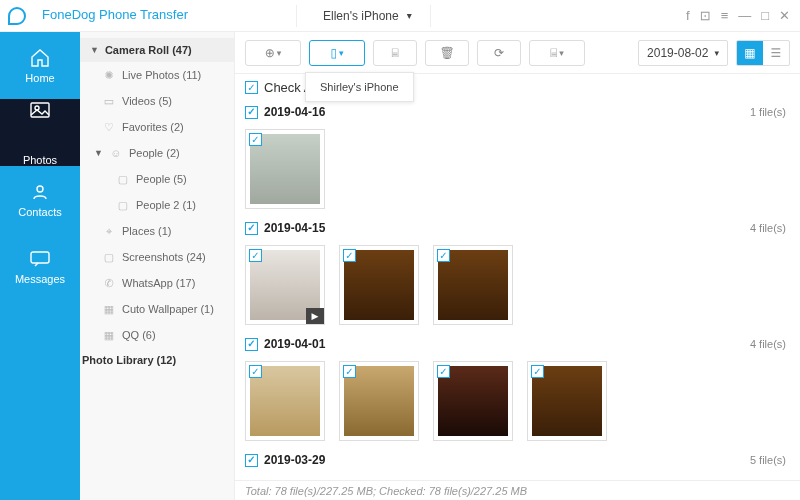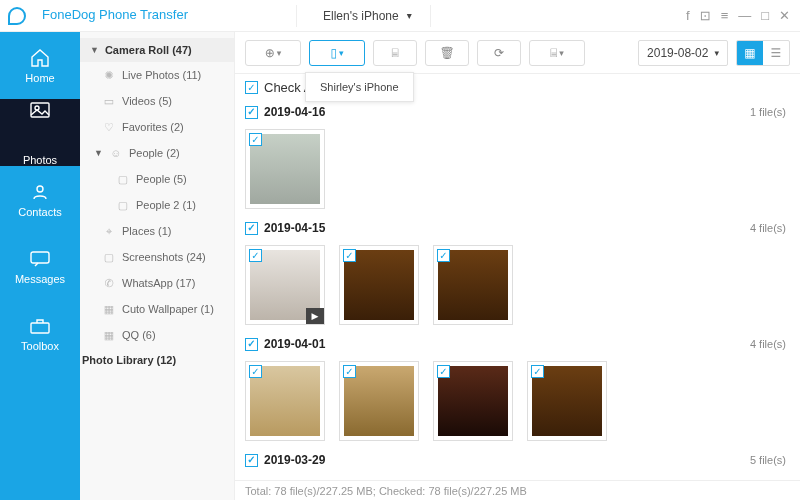--- a/index.html
+++ b/index.html
@@ -36,21 +36,21 @@
   .checkall { display: flex; align-items: center; gap: 6px; font-size: 13px; padding: 2px 0 6px 0; color: #333; }
   .ck { width: 13px; height: 13px; border: 1px solid #1aa5e5; color: #1aa5e5; display: inline-flex; align-items: center; justify-content: center; font-size: 10px; line-height: 1; }
   .grp { margin-bottom: 6px; }
   .grp-head { display: flex; align-items: center; gap: 6px; font-size: 12px; font-weight: bold; color: #222; padding: 4px 0; }
   .grp-files { margin-left: auto; font-weight: normal; color: #888; font-size: 11px; padding-right: 4px; }
   .thumbs { display: flex; gap: 14px; padding: 6px 0 2px 0; }
   .thumb { width: 80px; height: 80px; border: 1px solid #ddd; position: relative; padding: 4px; }
   .thumb .ck { position: absolute; top: 3px; left: 3px; background: #fff; }
   .ph { width: 100%; height: 100%; background: #ccc; }
   .vid-badge { position: absolute; right: 0; bottom: 0; width: 18px; height: 16px; background: #444; color: #fff; font-size: 9px; display: flex; align-items: center; justify-content: center; }
-  .footer { position: absolute; left: 0; right: 0; bottom: 0; height: 20px; border-top: 1px solid #eee; font-size: 11px; color: #999; display: flex; align-items: center; padding: 0 10px; background: #fff; }
+  .footer { position: absolute; left: 0; right: 0; bottom: 0; height: 20px; border-top: 1px solid #eee; font-size: 11px; color: #999; display: flex; align-items: center; padding: 0 10px; background: #fff; font-style: italic; }
   svg { display: block; }
   
   .ph1 { background: linear-gradient(#c6d0c6,#a0a8a0); }
   .ph2 { background: linear-gradient(#e8e4df,#bcb4aa); }
   .ph3 { background: linear-gradient(#6b3e12,#3a1f08); }
   .ph4 { background: linear-gradient(#6b3e12,#3a1f08); }
   .ph5 { background: linear-gradient(#d9c7a0,#b89a60); }
   .ph6 { background: linear-gradient(#c9a870,#8a6a30); }
   .ph7 { background: linear-gradient(#5a2a18,#1a0a06); }
   .ph8 { background: linear-gradient(#6b3e12,#3a1f08); }
@@ -110,29 +110,20 @@
     </div>
     <div class="nav-item">
       <span class="nav-icon">
           <svg width="20" height="16" viewBox="0 0 20 16" fill="none" stroke="#fff" stroke-width="1.4">
             <rect x="1" y="1" width="18" height="11" rx="2"></rect>
             <path d="M5 15 L8 12"></path>
           </svg>
         </span>
       <span>Messages</span>
     </div>
-    <div class="nav-item">
-      <span class="nav-icon">
-          <svg width="20" height="16" viewBox="0 0 20 16" fill="none" stroke="#fff" stroke-width="1.4">
-            <rect x="1" y="5" width="18" height="10" rx="1"></rect>
-            <path d="M7 5 V2 H13 V5"></path>
-          </svg>
-        </span>
-      <span>Toolbox</span>
-    </div>
   </div>
 
   <div class="sidebar">
     <div class="side-group" style="background:#efefef">
       <span class="caret">▼</span>
       <b>Camera Roll (47)</b>
     </div>
     <div class="side-item">
         <span class="side-icon">✺</span>
         <span>Live Photos (11)</span>

